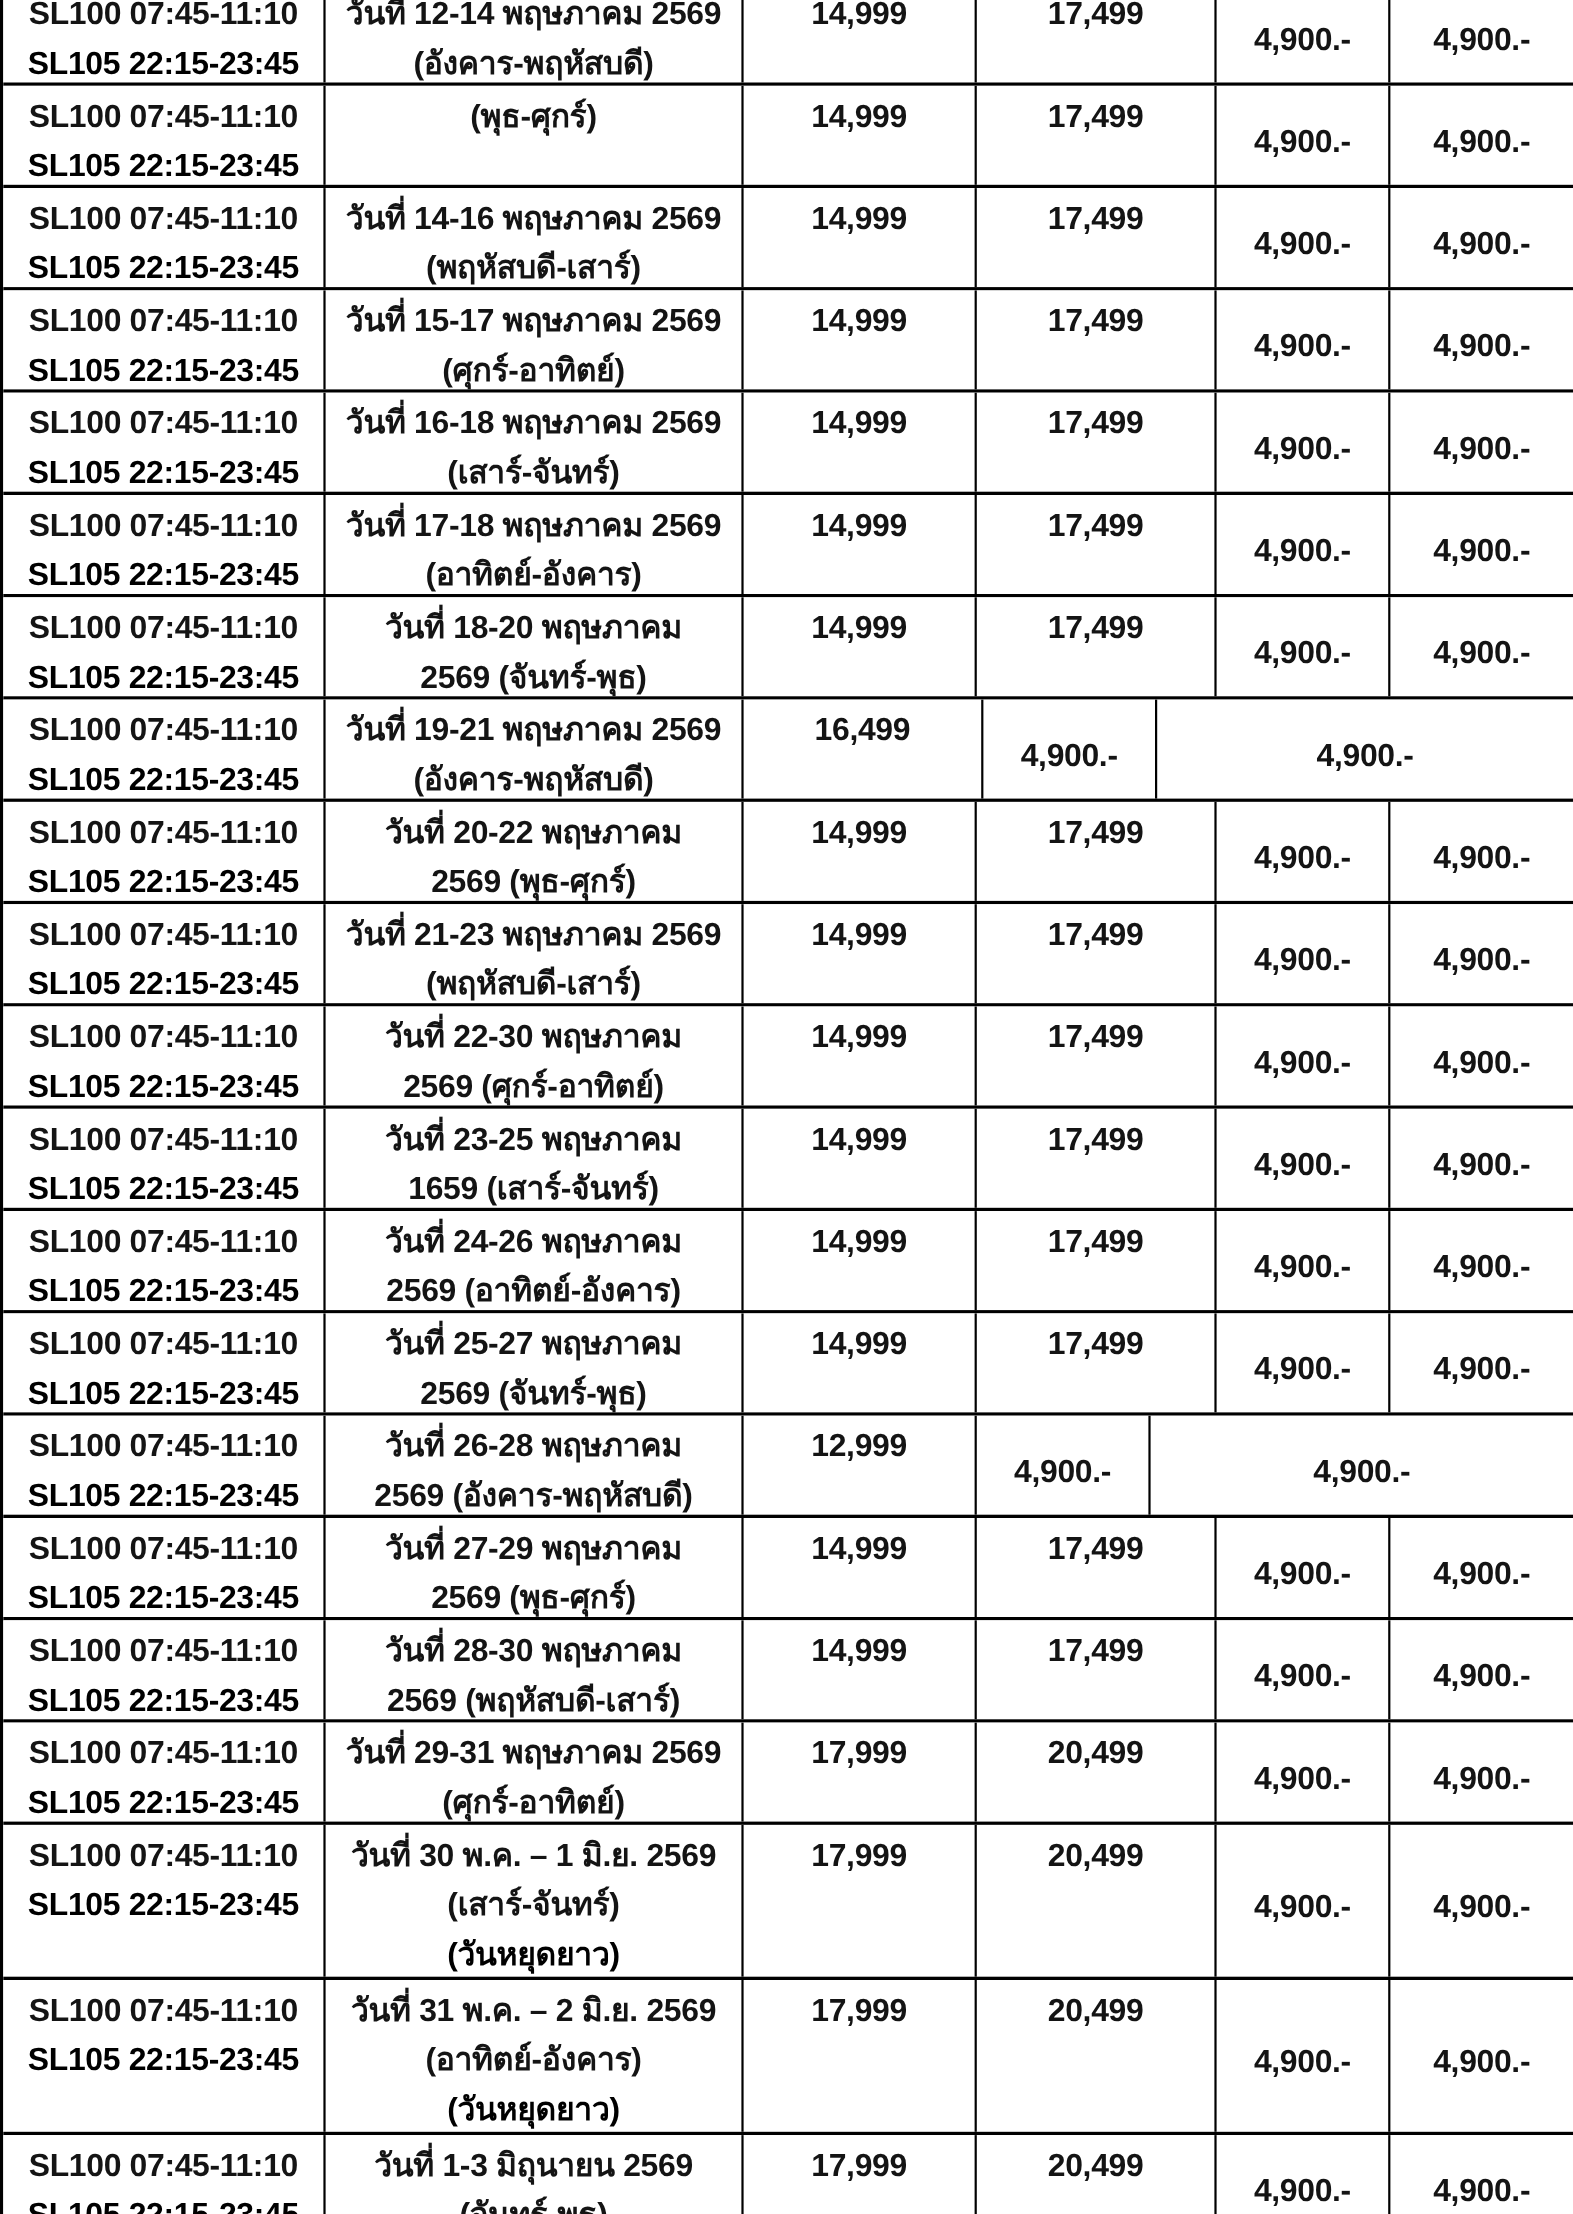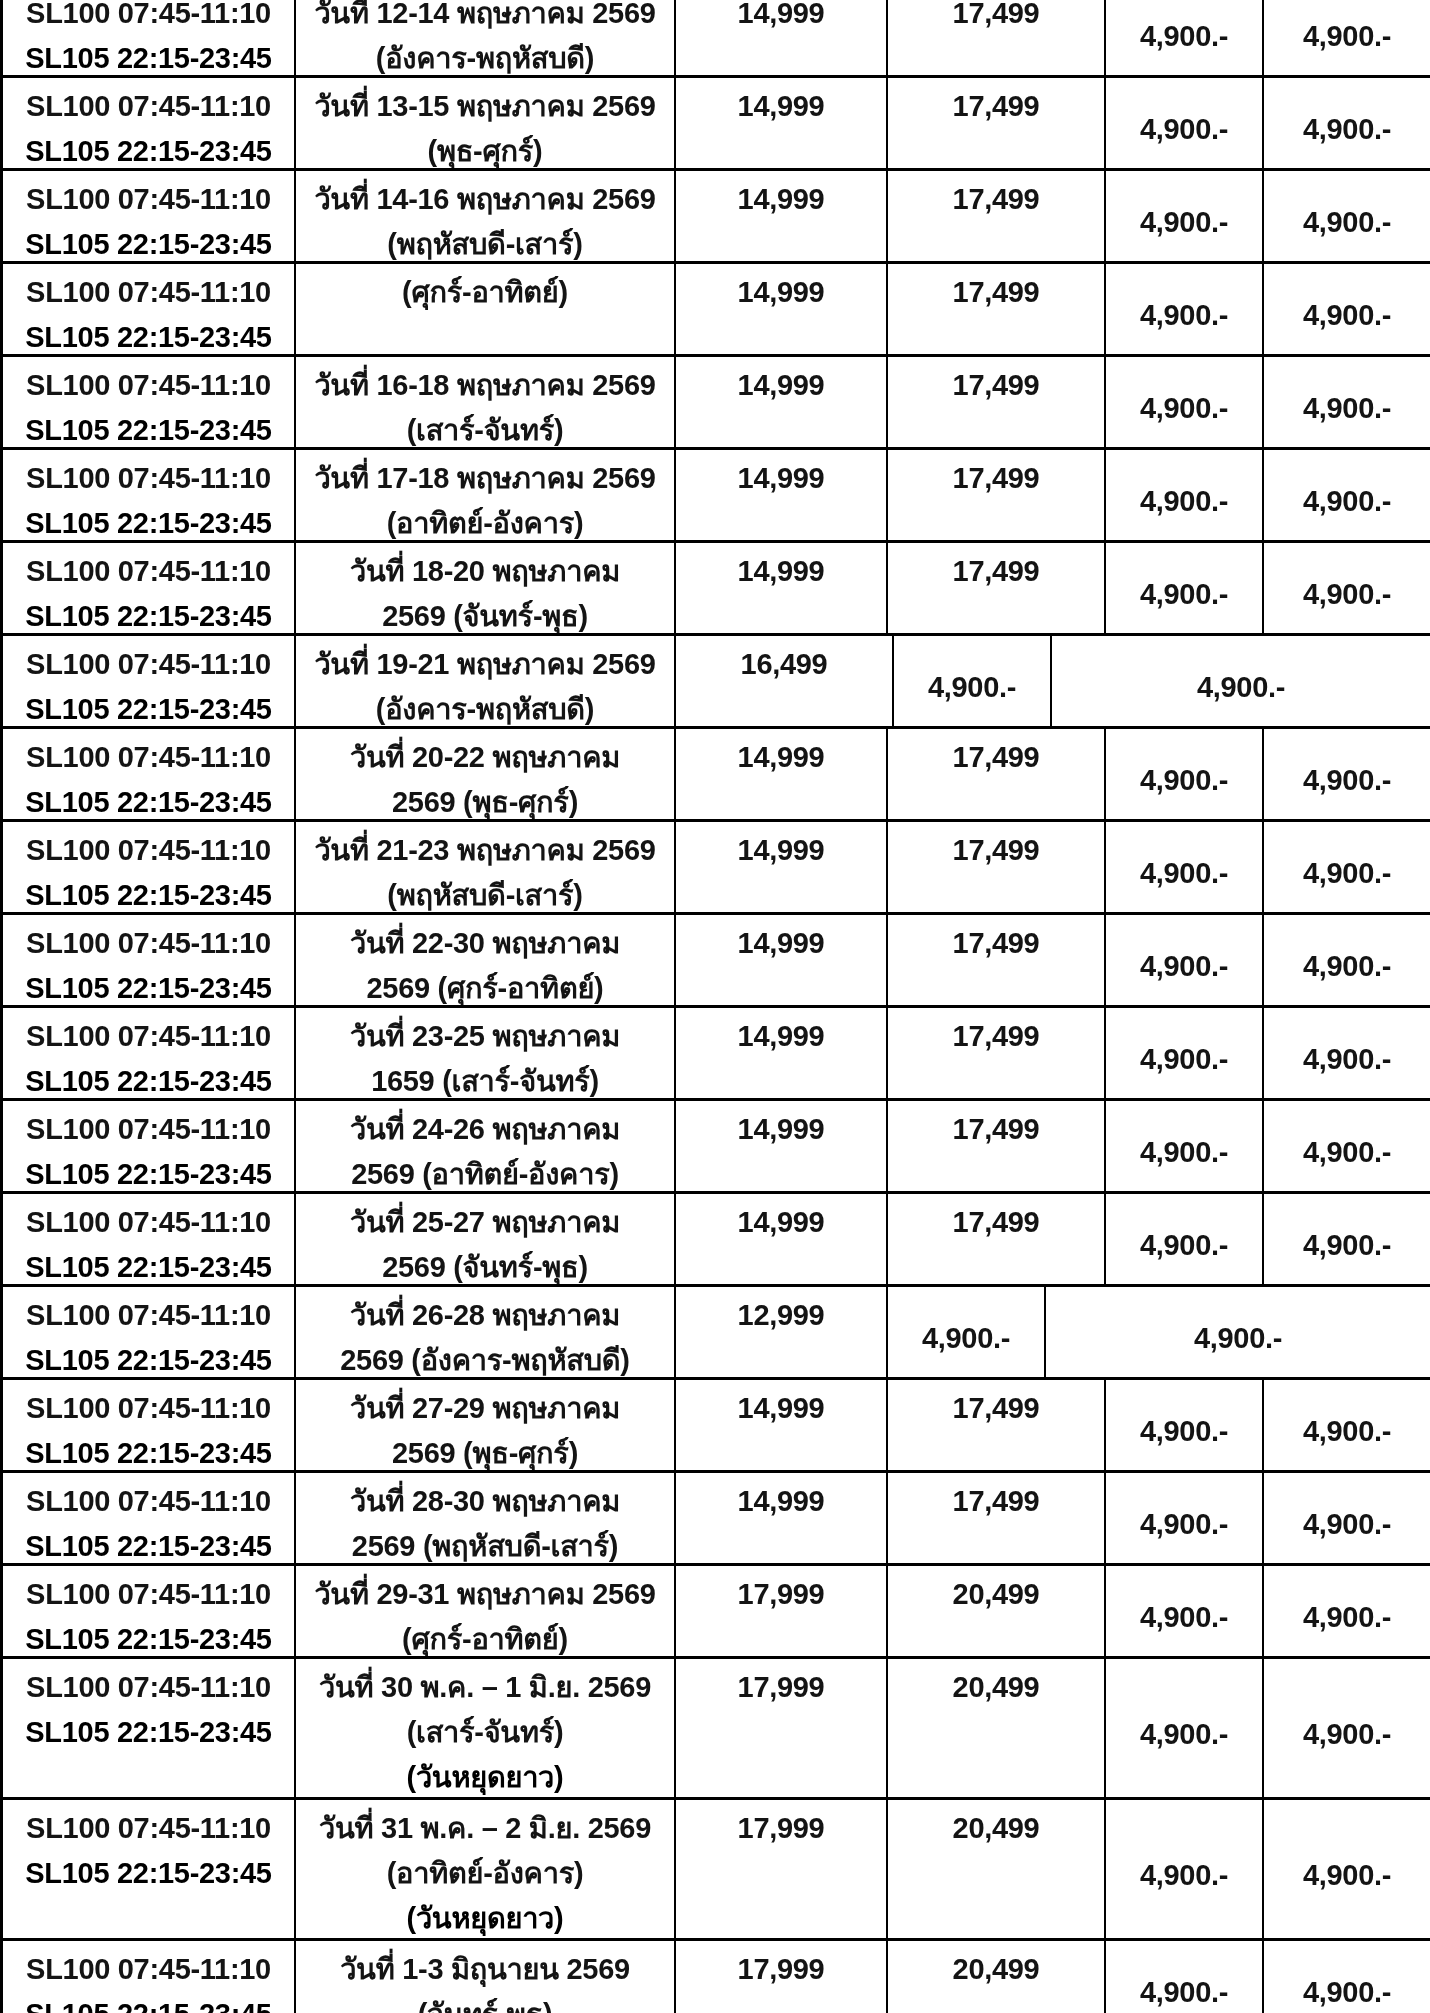--- a/index.html
+++ b/index.html
@@ -86,21 +86,20 @@
     <div class="cell c-fee2 last">
       <div class="ln">4,900.-</div>
     </div>
   </div>
       <div class="row">
     <div class="cell c-flight">
       <div class="ln">SL100 07:45-11:10</div>
       <div class="ln red">SL105 22:15-23:45</div>
     </div>
     <div class="cell c-date">
-      <div class="ln">วันที่ 13-15 พฤษภาคม 2569</div>
       <div class="ln">(พุธ-ศุกร์)</div>
 
     </div>
     <div class="cell c-price1">
       <div class="ln">14,999</div>
     </div>
     <div class="cell c-price2">
       <div class="ln">17,499</div>
     </div>
     <div class="cell c-fee1">
@@ -132,20 +131,21 @@
     <div class="cell c-fee2 last">
       <div class="ln">4,900.-</div>
     </div>
   </div>
       <div class="row">
     <div class="cell c-flight">
       <div class="ln">SL100 07:45-11:10</div>
       <div class="ln red">SL105 22:15-23:45</div>
     </div>
     <div class="cell c-date">
+      <div class="ln">วันที่ 15-17 พฤษภาคม 2569</div>
       <div class="ln">(ศุกร์-อาทิตย์)</div>
 
     </div>
     <div class="cell c-price1">
       <div class="ln">14,999</div>
     </div>
     <div class="cell c-price2">
       <div class="ln">17,499</div>
     </div>
     <div class="cell c-fee1">

